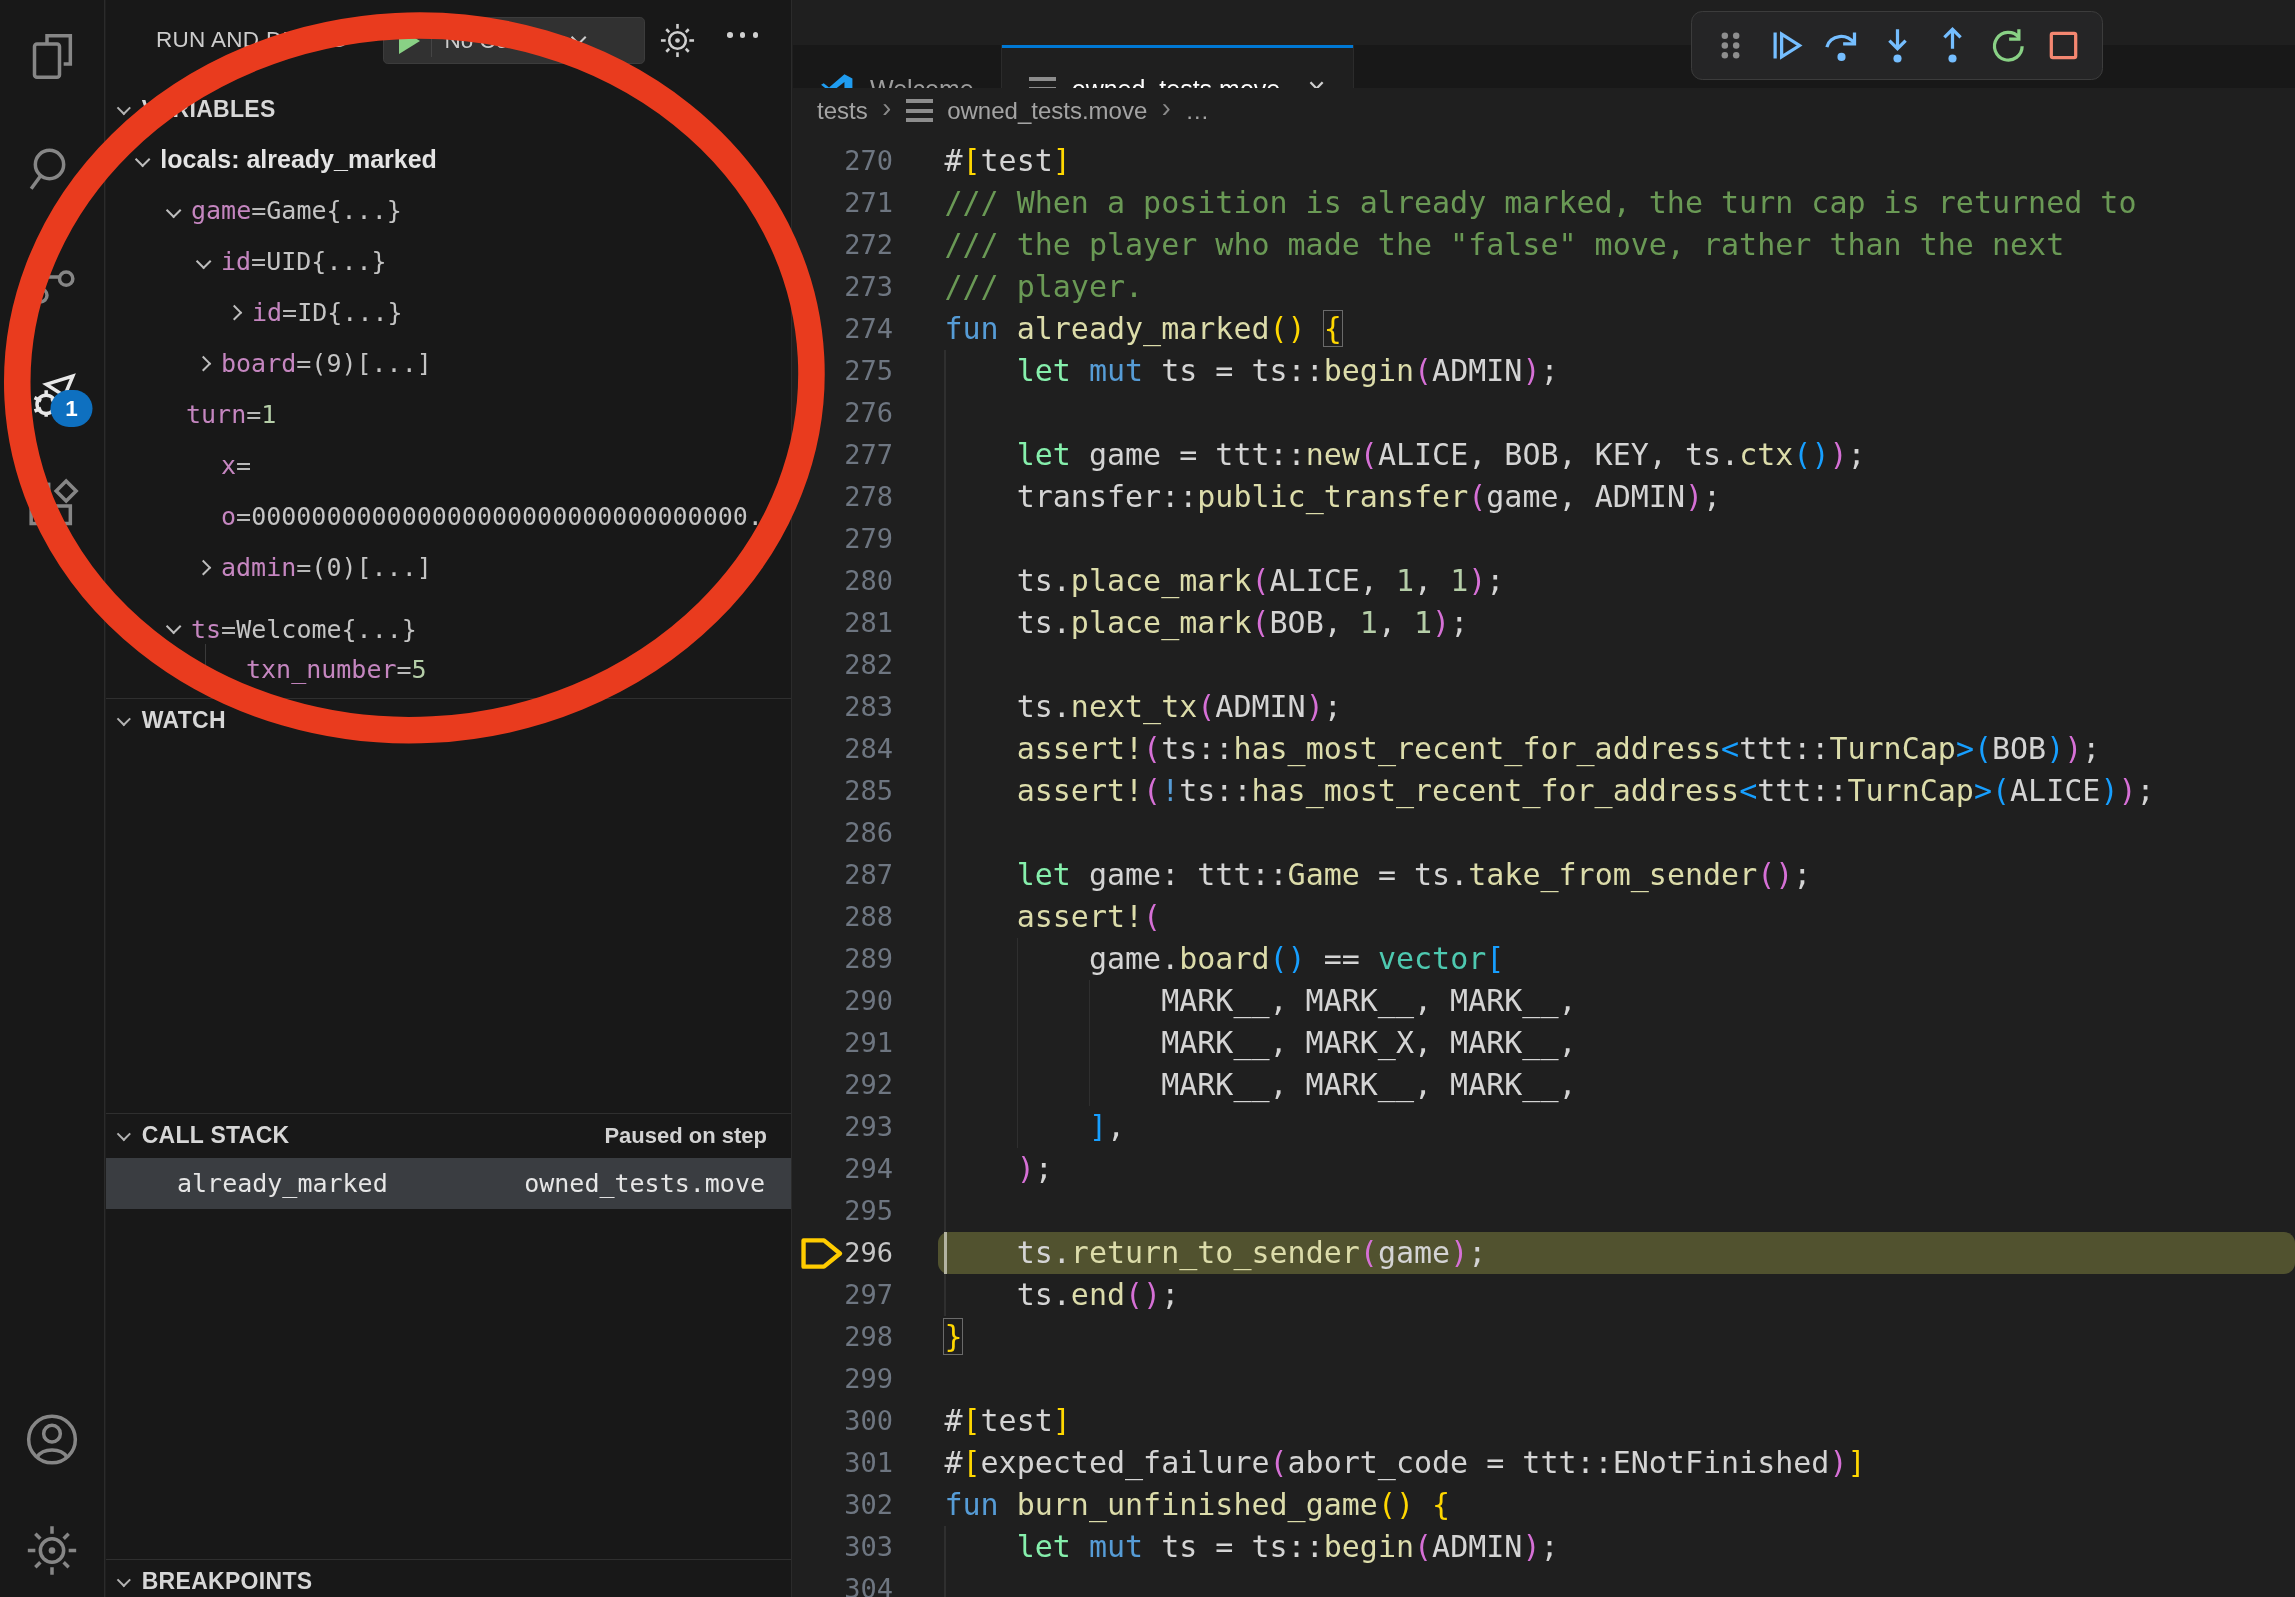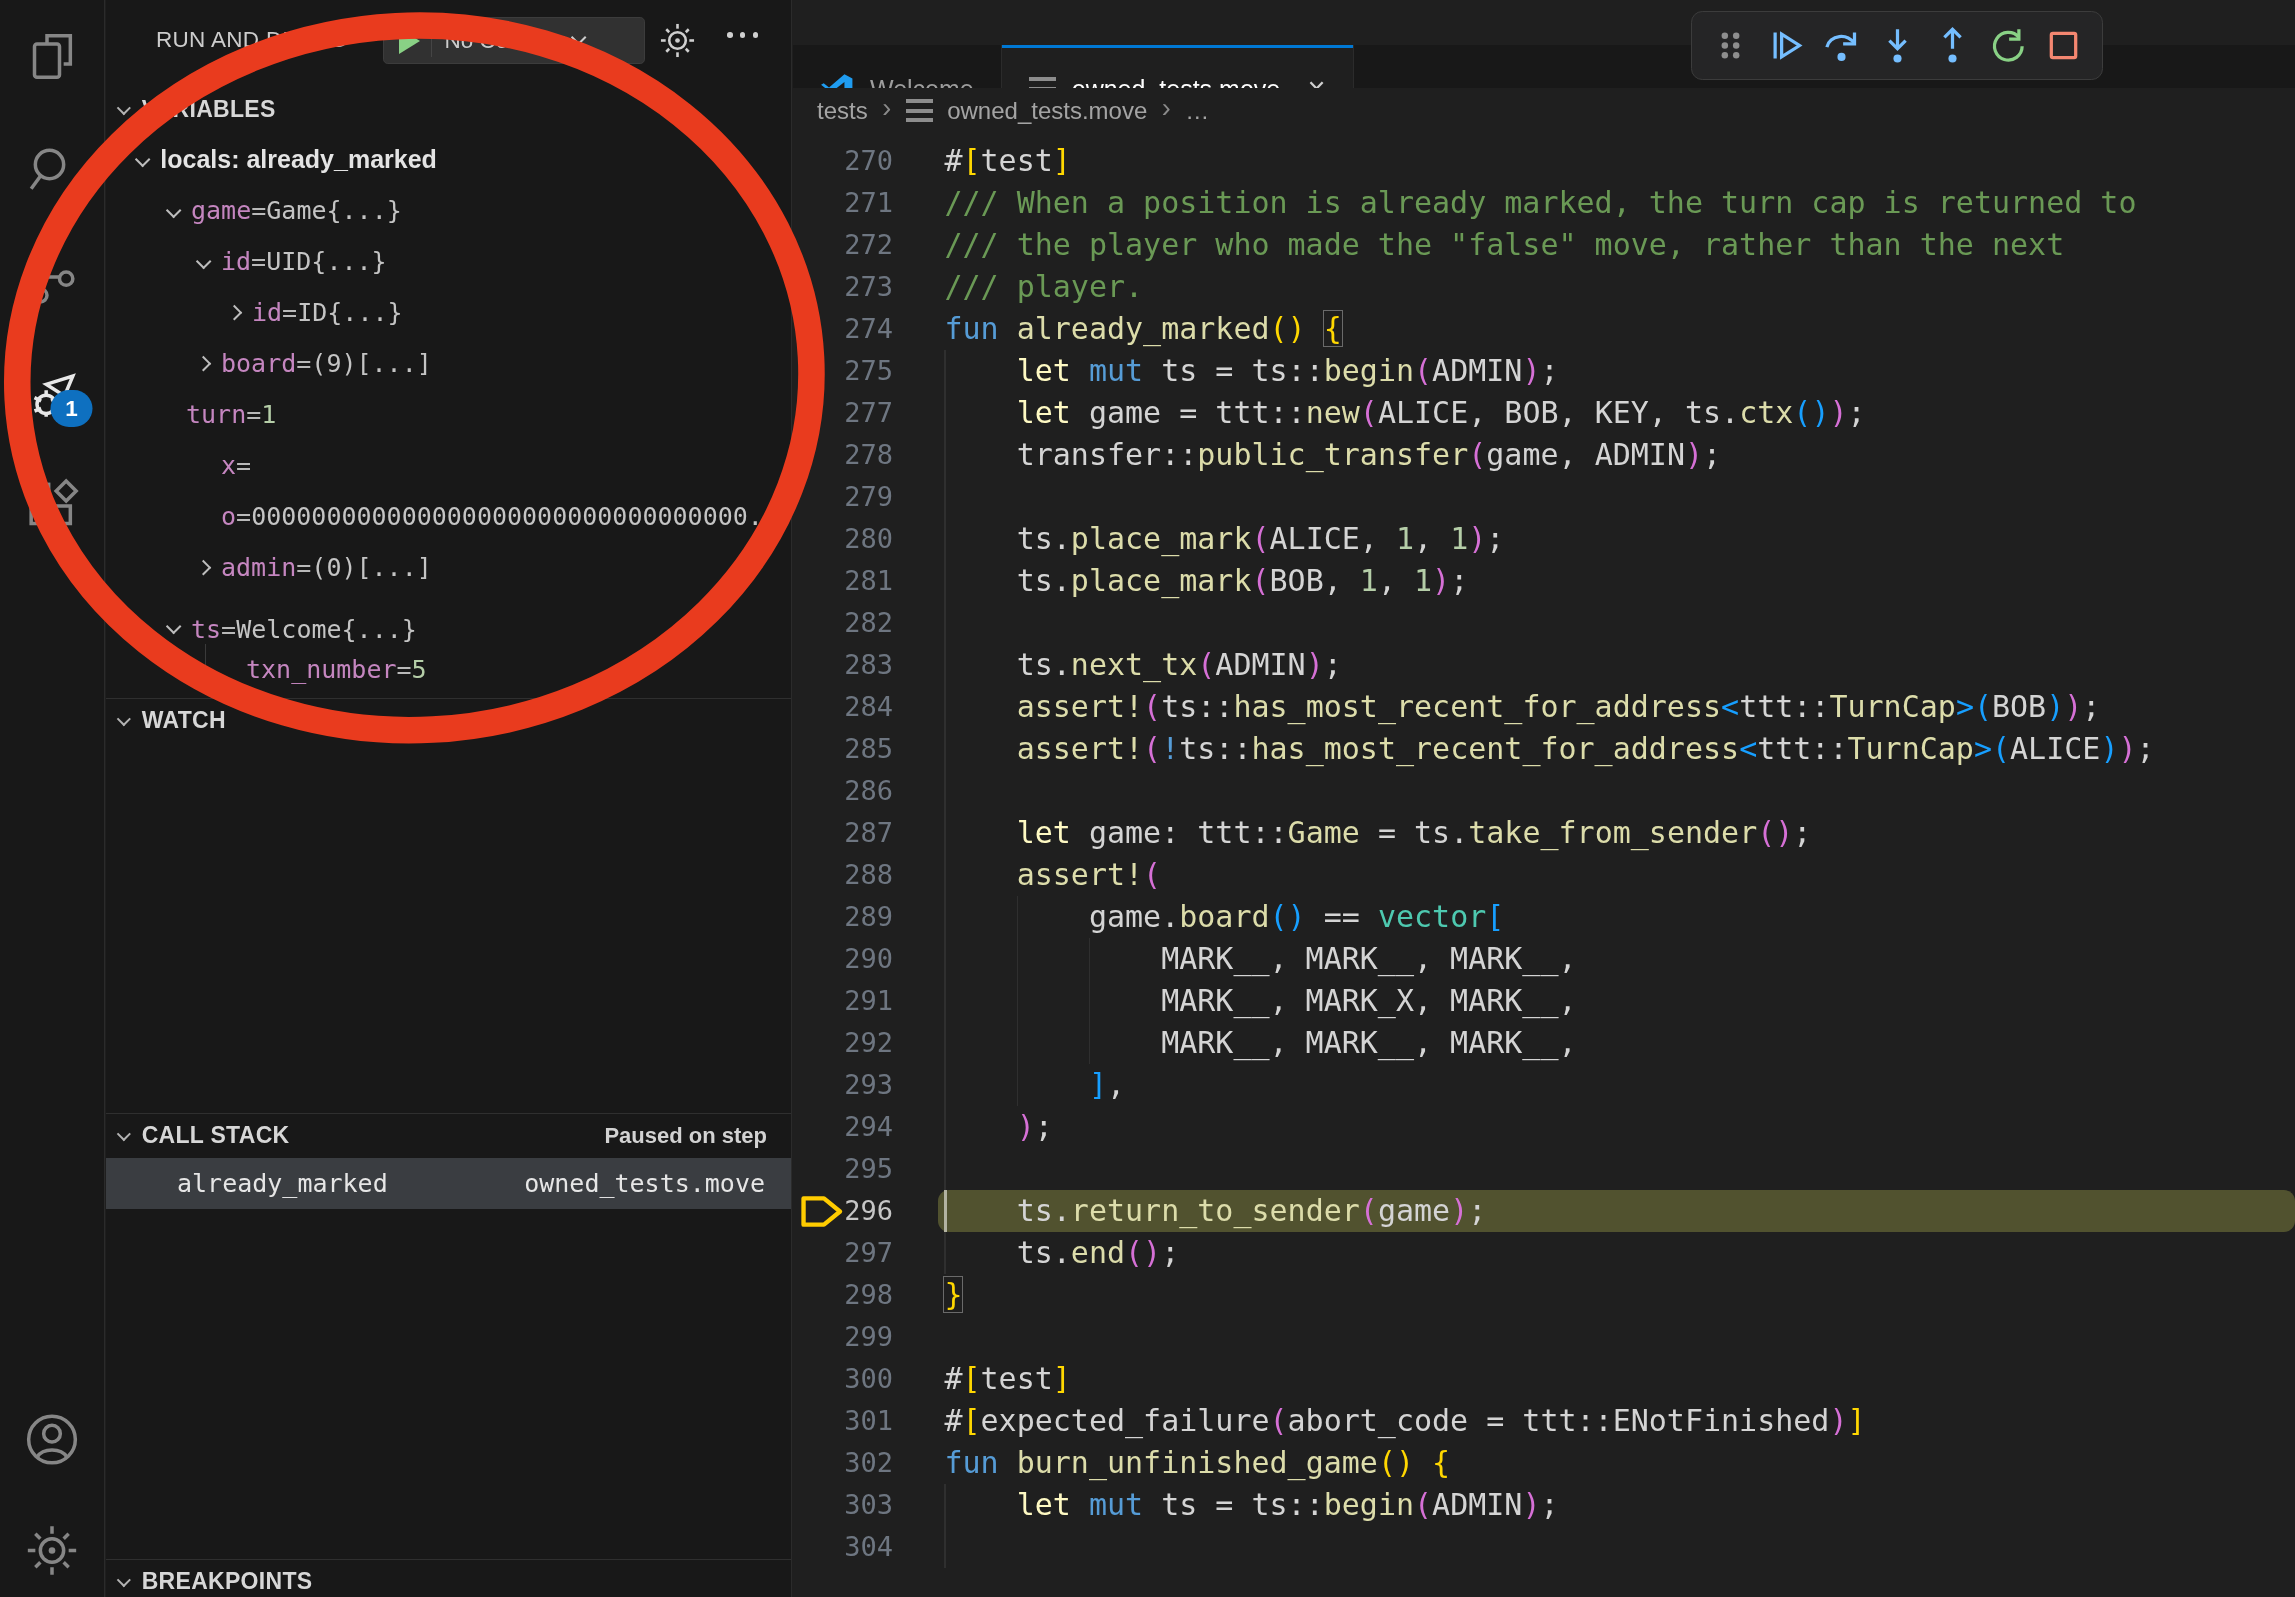--- a/index.html
+++ b/index.html
@@ -80,21 +80,21 @@
   .code { position:absolute; top:134px; left:0; right:0; bottom:0; padding-top:6.4px;
     font-family:"DejaVu Sans Mono","Liberation Mono",monospace; font-size:30px; overflow:hidden; }
   .code-line { height:42px; line-height:42px; display:flex; white-space:pre; }
   .ln { width:145px; flex:none; text-align:right; padding-right:45px; color:#6e7681; font-size:27px; position:relative; }
   .code-line.hl .ln { color:#c6c6c6; }
   .lc { flex:1; position:relative; padding-left:6.4px; }
   .code-line.hl .lc { background:#51522f;border-radius:11px; }
   .guide { position:absolute; top:0; bottom:0; width:1.6px; background:#2f2f2f; }
   .guide.on { width:2.4px; background:#b3b3a1; }
   .marker { position:absolute; left:6.4px; top:3.2px; width:47px; height:35px; }
-  .tk-w{color:#d4d4d4}.tk-kw{color:#569cd6}.tk-ctl{color:#fef9c3}.tk-fn{color:#dcdcaa}
+  .tk-w{color:#d4d4d4}.tk-kw{color:#569cd6}.tk-ctl{color:#86efac}.tk-fn{color:#dcdcaa}
   .tk-com{color:#6a9955}.tk-num{color:#b5cea8}.tk-ty{color:#4ec9b0}
   .tk-p1{color:#ffd700}.tk-p2{color:#d670d6}.tk-p3{color:#179fff}
   .tk-match{outline:1.6px solid #6a6a6a; outline-offset:0.8px;}
   
   .annotation { position:absolute; left:0; top:0; z-index:50; pointer-events:none; }
 </style>
 </head>
 <body>
 
 <div class="app">
@@ -388,20 +388,21 @@
       <span>…</span>
     </div>
 
     <div class="code" id="code-area">
         <div class="code-line"><span class="ln">270</span><span class="lc"><span class="tk-w">#</span><span class="tk-p1">[</span><span class="tk-w">test</span><span class="tk-p1">]</span></span></div>
         <div class="code-line"><span class="ln">271</span><span class="lc"><span class="tk-com">/// When a position is already marked, the turn cap is returned to</span></span></div>
         <div class="code-line"><span class="ln">272</span><span class="lc"><span class="tk-com">/// the player who made the "false" move, rather than the next</span></span></div>
         <div class="code-line"><span class="ln">273</span><span class="lc"><span class="tk-com">/// player.</span></span></div>
         <div class="code-line"><span class="ln">274</span><span class="lc"><span class="tk-kw">fun</span><span class="tk-w"> </span><span class="tk-fn">already_marked</span><span class="tk-p1">(</span><span class="tk-p1">)</span><span class="tk-w"> </span><span class="tk-p1 tk-match">{</span></span></div>
         <div class="code-line"><span class="ln">275</span><span class="lc"><span class="guide" style="left: calc(0ch + 6.4px);"></span><span class="tk-w">    </span><span class="tk-ctl">let</span><span class="tk-w"> </span><span class="tk-kw">mut</span><span class="tk-w"> ts = ts::</span><span class="tk-fn">begin</span><span class="tk-p2">(</span><span class="tk-w">ADMIN</span><span class="tk-p2">)</span><span class="tk-w">;</span></span></div>
+        <div class="code-line"><span class="ln">276</span><span class="lc"><span class="guide" style="left: calc(0ch + 6.4px);"></span></span></div>
         <div class="code-line"><span class="ln">277</span><span class="lc"><span class="guide" style="left: calc(0ch + 6.4px);"></span><span class="tk-w">    </span><span class="tk-ctl">let</span><span class="tk-w"> game = ttt::</span><span class="tk-fn">new</span><span class="tk-p2">(</span><span class="tk-w">ALICE, BOB, KEY, ts.</span><span class="tk-fn">ctx</span><span class="tk-p3">(</span><span class="tk-p3">)</span><span class="tk-p2">)</span><span class="tk-w">;</span></span></div>
         <div class="code-line"><span class="ln">278</span><span class="lc"><span class="guide" style="left: calc(0ch + 6.4px);"></span><span class="tk-w">    transfer::</span><span class="tk-fn">public_transfer</span><span class="tk-p2">(</span><span class="tk-w">game, ADMIN</span><span class="tk-p2">)</span><span class="tk-w">;</span></span></div>
         <div class="code-line"><span class="ln">279</span><span class="lc"><span class="guide" style="left: calc(0ch + 6.4px);"></span></span></div>
         <div class="code-line"><span class="ln">280</span><span class="lc"><span class="guide" style="left: calc(0ch + 6.4px);"></span><span class="tk-w">    ts.</span><span class="tk-fn">place_mark</span><span class="tk-p2">(</span><span class="tk-w">ALICE, </span><span class="tk-num">1</span><span class="tk-w">, </span><span class="tk-num">1</span><span class="tk-p2">)</span><span class="tk-w">;</span></span></div>
         <div class="code-line"><span class="ln">281</span><span class="lc"><span class="guide" style="left: calc(0ch + 6.4px);"></span><span class="tk-w">    ts.</span><span class="tk-fn">place_mark</span><span class="tk-p2">(</span><span class="tk-w">BOB, </span><span class="tk-num">1</span><span class="tk-w">, </span><span class="tk-num">1</span><span class="tk-p2">)</span><span class="tk-w">;</span></span></div>
         <div class="code-line"><span class="ln">282</span><span class="lc"><span class="guide" style="left: calc(0ch + 6.4px);"></span></span></div>
         <div class="code-line"><span class="ln">283</span><span class="lc"><span class="guide" style="left: calc(0ch + 6.4px);"></span><span class="tk-w">    ts.</span><span class="tk-fn">next_tx</span><span class="tk-p2">(</span><span class="tk-w">ADMIN</span><span class="tk-p2">)</span><span class="tk-w">;</span></span></div>
         <div class="code-line"><span class="ln">284</span><span class="lc"><span class="guide" style="left: calc(0ch + 6.4px);"></span><span class="tk-w">    </span><span class="tk-fn">assert!</span><span class="tk-p2">(</span><span class="tk-w">ts::</span><span class="tk-fn">has_most_recent_for_address</span><span class="tk-p3">&lt;</span><span class="tk-w">ttt::</span><span class="tk-fn">TurnCap</span><span class="tk-p3">&gt;</span><span class="tk-p3">(</span><span class="tk-w">BOB</span><span class="tk-p3">)</span><span class="tk-p2">)</span><span class="tk-w">;</span></span></div>
         <div class="code-line"><span class="ln">285</span><span class="lc"><span class="guide" style="left: calc(0ch + 6.4px);"></span><span class="tk-w">    </span><span class="tk-fn">assert!</span><span class="tk-p2">(</span><span class="tk-kw">!</span><span class="tk-w">ts::</span><span class="tk-fn">has_most_recent_for_address</span><span class="tk-p3">&lt;</span><span class="tk-w">ttt::</span><span class="tk-fn">TurnCap</span><span class="tk-p3">&gt;</span><span class="tk-p3">(</span><span class="tk-w">ALICE</span><span class="tk-p3">)</span><span class="tk-p2">)</span><span class="tk-w">;</span></span></div>
         <div class="code-line"><span class="ln">286</span><span class="lc"><span class="guide" style="left: calc(0ch + 6.4px);"></span></span></div>

